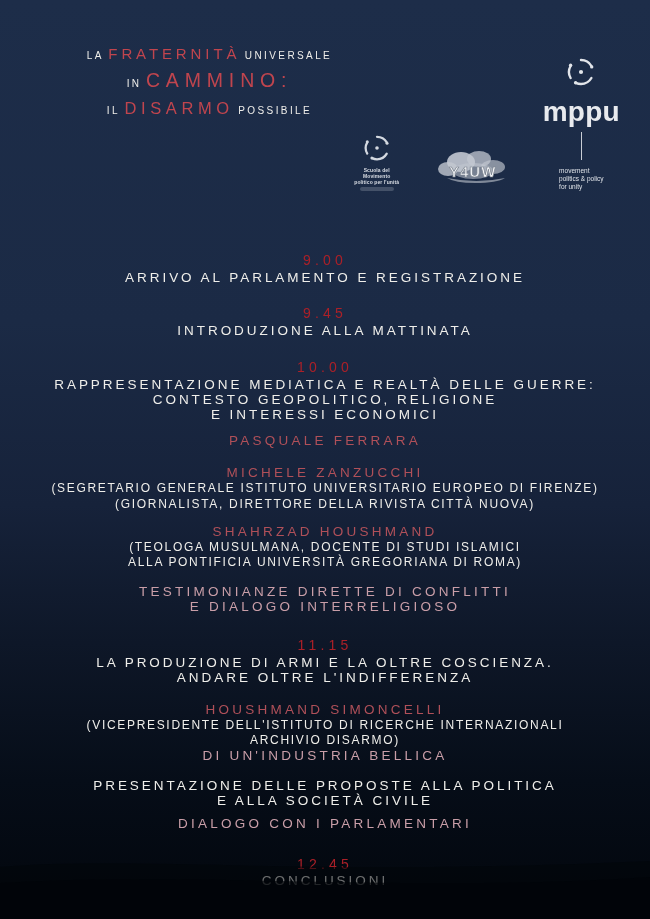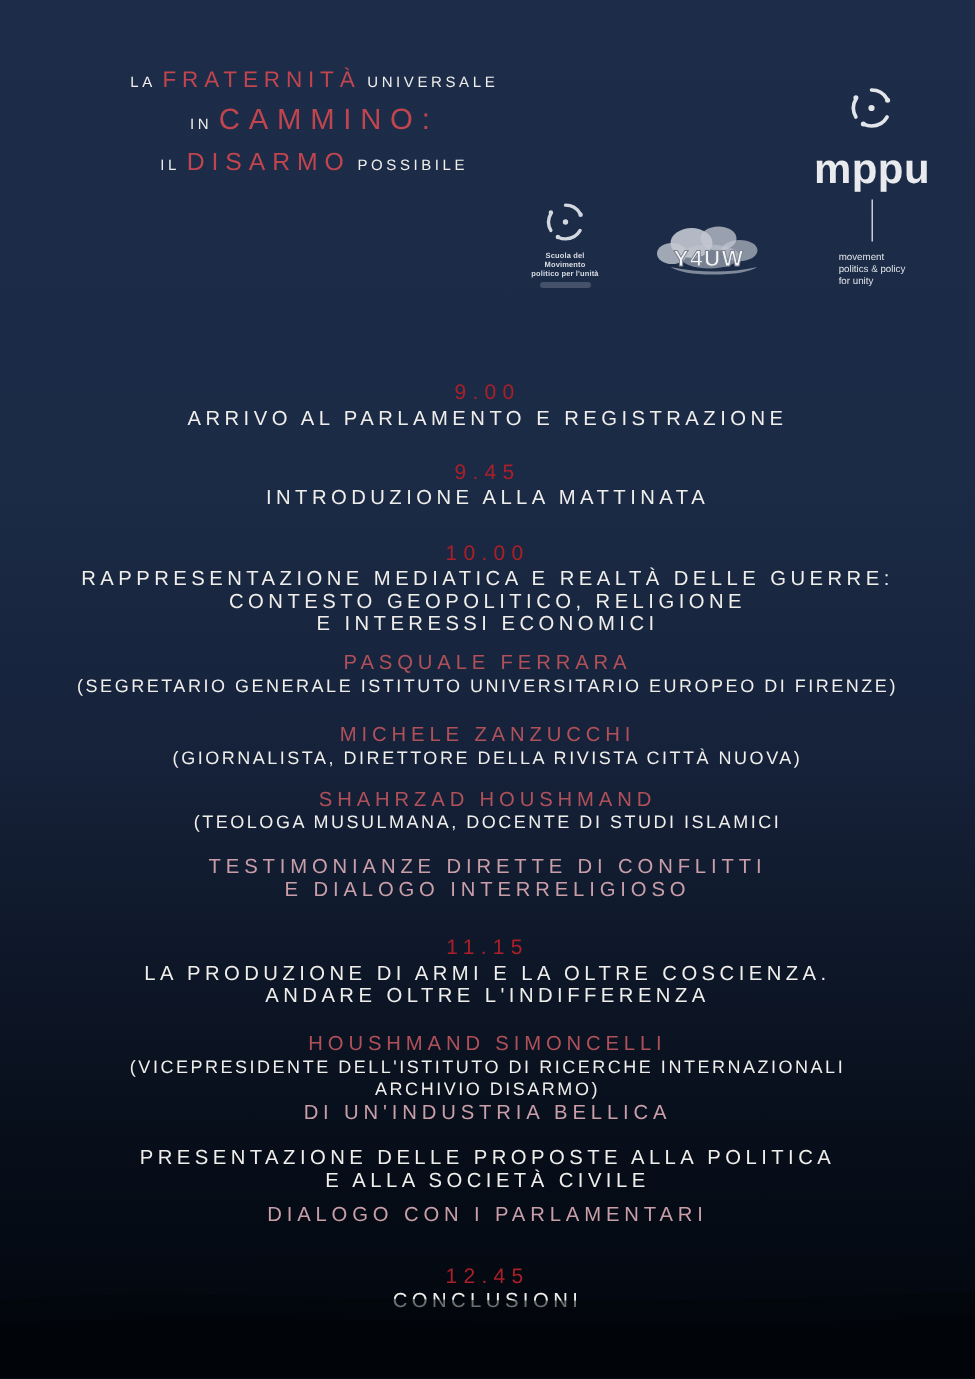--- a/index.html
+++ b/index.html
@@ -140,25 +140,26 @@
   <div class="schedule">
     <div class="entry time">9.00</div>
     <div class="entry session" style="margin-top:2px">ARRIVO AL PARLAMENTO E REGISTRAZIONE</div>
     <div class="entry time" style="margin-top:21px">9.45</div>
     <div class="entry session" style="margin-top:2px">INTRODUZIONE ALLA MATTINATA</div>
     <div class="entry time" style="margin-top:22px">10.00</div>
     <div class="entry session" style="margin-top:2px">RAPPRESENTAZIONE MEDIATICA E REALTÀ DELLE GUERRE:</div>
     <div class="entry session">CONTESTO GEOPOLITICO, RELIGIONE</div>
     <div class="entry session">E INTERESSI ECONOMICI</div>
     <div class="entry name" style="margin-top:11px">PASQUALE FERRARA</div>
+    <div class="entry name" style="margin-top:17px">MICHELE ZANZUCCHI</div>
     <div class="entry role" style="margin-top:1px">(SEGRETARIO GENERALE ISTITUTO UNIVERSITARIO EUROPEO DI FIRENZE)</div>
-    <div class="entry name" style="margin-top:17px">MICHELE ZANZUCCHI</div>
     <div class="entry role" style="margin-top:1px">(GIORNALISTA, DIRETTORE DELLA RIVISTA CITTÀ NUOVA)</div>
     <div class="entry name" style="margin-top:12px">SHAHRZAD HOUSHMAND</div>
     <div class="entry role" style="margin-top:1px">(TEOLOGA MUSULMANA, DOCENTE DI STUDI ISLAMICI</div>
+    <div class="entry role">ALLA PONTIFICIA UNIVERSITÀ GREGORIANA DI ROMA)</div>
     <div class="entry highlight" style="margin-top:14px">TESTIMONIANZE DIRETTE DI CONFLITTI</div>
     <div class="entry highlight">E DIALOGO INTERRELIGIOSO</div>
     <div class="entry time" style="margin-top:24px">11.15</div>
     <div class="entry session" style="margin-top:2px">LA PRODUZIONE DI ARMI E LA OLTRE COSCIENZA.</div>
     <div class="entry session">ANDARE OLTRE L'INDIFFERENZA</div>
     <div class="entry name" style="margin-top:17px">HOUSHMAND SIMONCELLI</div>
     <div class="entry role" style="margin-top:1px">(VICEPRESIDENTE DELL'ISTITUTO DI RICERCHE INTERNAZIONALI</div>
     <div class="entry role">ARCHIVIO DISARMO)</div>
     <div class="entry highlight">DI UN'INDUSTRIA BELLICA</div>
     <div class="entry session" style="margin-top:15px">PRESENTAZIONE DELLE PROPOSTE ALLA POLITICA</div>

